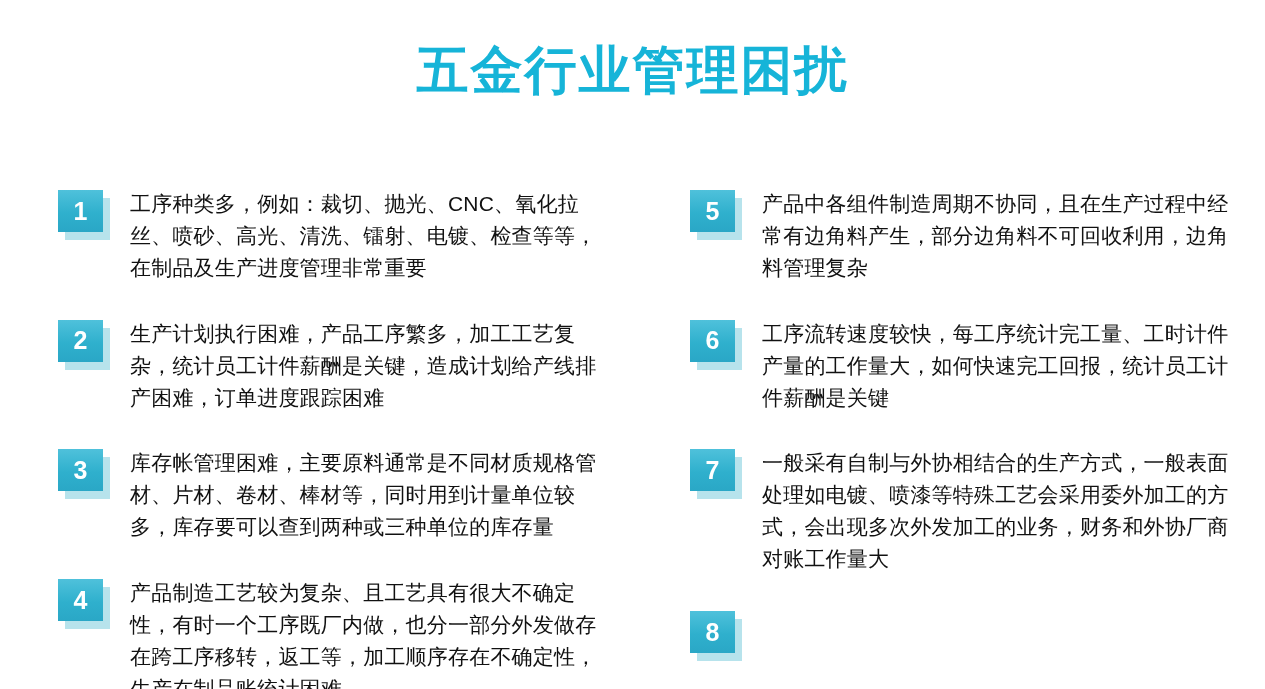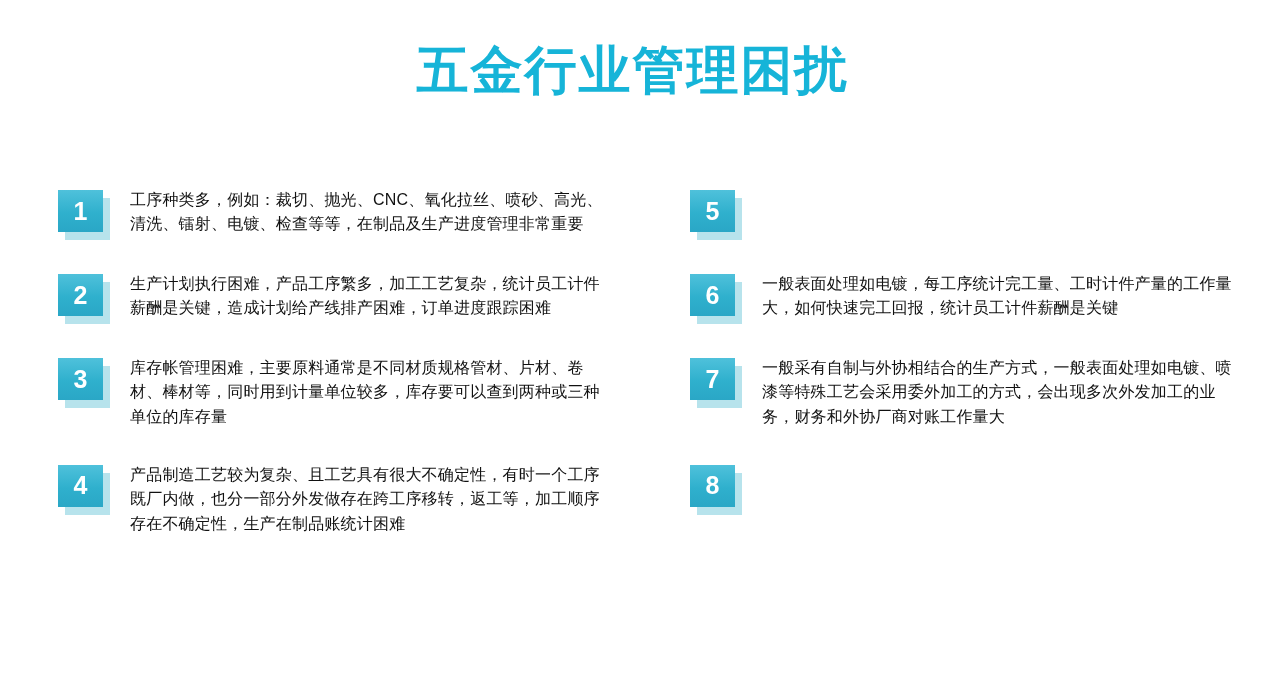--- a/index.html
+++ b/index.html
@@ -85,21 +85,21 @@
     color: #ffffff;
     font-size: 25px;
     font-weight: bold;
     display: flex;
     align-items: center;
     justify-content: center;
     line-height: 1;
   }
   .item-text {
     flex: 1 1 auto;
-    font-size: 16px;
+    font-size: 21px;
     line-height: 1.52;
     color: #111111;
     letter-spacing: 0.2px;
     word-break: break-all;
   }
 </style>
 </head>
 <body>
 
 <div class="slide">
@@ -144,28 +144,29 @@
 
     </div>
 
     <div class="col right">
 
       <div class="item">
         <div class="badge-wrap">
           <div class="badge-shadow"></div>
           <div class="badge">5</div>
         </div>
+        <div class="item-text">产品中各组件制造周期不协同，且在生产过程中经常有边角料产生，部分边角料不可回收利用，边角料管理复杂</div>
       </div>
 
       <div class="item">
         <div class="badge-wrap">
           <div class="badge-shadow"></div>
           <div class="badge">6</div>
         </div>
-        <div class="item-text">一般表面处理如电镀，每工序统计完工量、工时计件产量的工作量大，如何快速完工回报，统计员工计件薪酬是关键</div>
+        <div class="item-text">工序流转速度较快，每工序统计完工量、工时计件产量的工作量大，如何快速完工回报，统计员工计件薪酬是关键</div>
       </div>
 
       <div class="item">
         <div class="badge-wrap">
           <div class="badge-shadow"></div>
           <div class="badge">7</div>
         </div>
         <div class="item-text">一般采有自制与外协相结合的生产方式，一般表面处理如电镀、喷漆等特殊工艺会采用委外加工的方式，会出现多次外发加工的业务，财务和外协厂商对账工作量大</div>
       </div>
 

